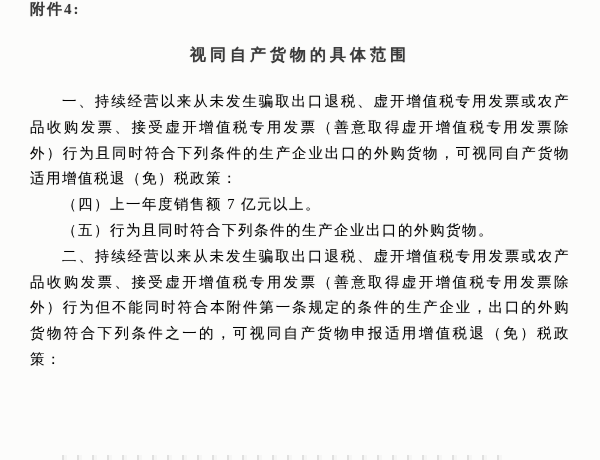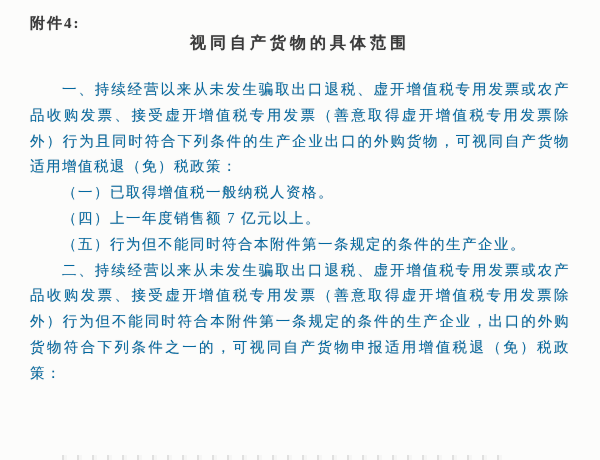--- a/index.html
+++ b/index.html
@@ -9,49 +9,50 @@
   }
   .page {
     position: relative;
     width: 600px;
     height: 460px;
     overflow: hidden;
     background: #fcfcfb;
     font-family: "Liberation Serif", serif;
     color: #3f3f3f;
     box-sizing: border-box;
-    padding: 14px 30px 0 30px;
+    padding: 0 30px 0 30px;
     
     text-shadow: 0 0 1px rgba(90, 90, 90, 0.35);
   }
   .attachment-label {
     font-size: 15px;
     font-weight: bold;
     letter-spacing: 2px;
     color: #383838;
   }
   .doc-title {
+    margin-top: 26px;
     text-align: center;
     font-size: 16px;
     font-weight: bold;
     letter-spacing: 4px;
     color: #3a3a3a;
   }
   .doc-body {
     margin-top: 23px;
   }
   .doc-body p {
     margin: 0;
     font-size: 14.5px;
     line-height: 25.8px;
     letter-spacing: 1.5px;
     text-align: justify;
     text-justify: inter-character;
     text-indent: 32px;
-    color: #0369a1;
+    color: #000000;
   }
   
   .clipped-line {
     position: absolute;
     left: 62px;
     right: 88px;
     bottom: 0;
     height: 5px;
     opacity: 0.5;
     background: repeating-linear-gradient(
@@ -66,22 +67,21 @@
 <body>
 
 <div class="page">
 
   <div class="attachment-label">附件4:</div>
 
   <div class="doc-title">视同自产货物的具体范围</div>
 
   <div class="doc-body">
     <p>一、持续经营以来从未发生骗取出口退税、虚开增值税专用发票或农产品收购发票、接受虚开增值税专用发票（善意取得虚开增值税专用发票除外）行为且同时符合下列条件的生产企业出口的外购货物，可视同自产货物适用增值税退（免）税政策：</p>
-    <p>（一）已取得增值税一般纳税人资格。</p>
     <p>（四）上一年度销售额 7 亿元以上。</p>
-    <p>（五）行为但不能同时符合本附件第一条规定的条件的生产企业。</p>
+    <p>（五）行为且同时符合下列条件的生产企业出口的外购货物。</p>
     <p>二、持续经营以来从未发生骗取出口退税、虚开增值税专用发票或农产品收购发票、接受虚开增值税专用发票（善意取得虚开增值税专用发票除外）行为但不能同时符合本附件第一条规定的条件的生产企业，出口的外购货物符合下列条件之一的，可视同自产货物申报适用增值税退（免）税政策：</p>
 
   </div>
 
   <div class="clipped-line"></div>
 
 </div>
 
 </body></html>

